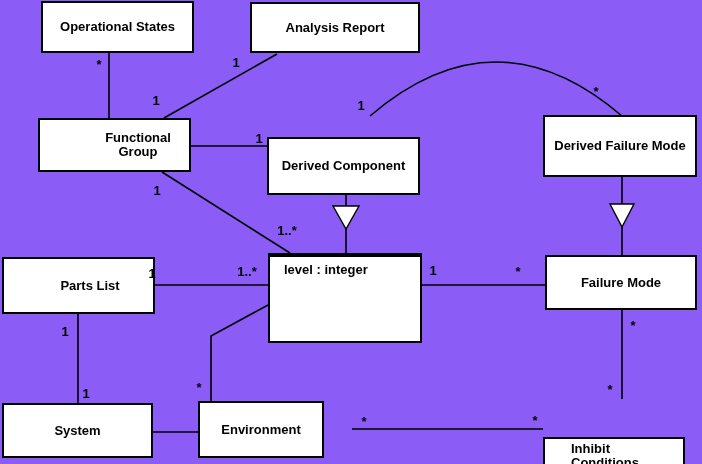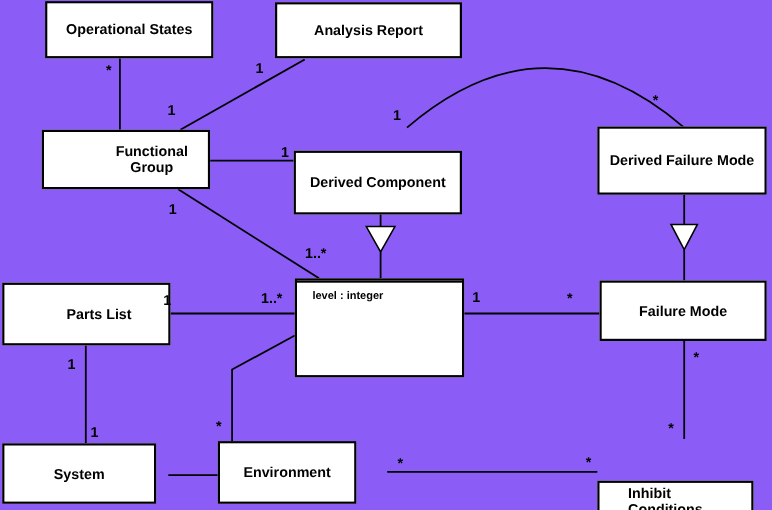--- a/index.html
+++ b/index.html
@@ -33,21 +33,21 @@
   }
   .node.align-left .node-main{
     align-items:flex-start;
     justify-content:flex-start;
     text-align:left;
     padding:3px 0 0 26px;
   }
   .node-attr{
     box-sizing:border-box;
     border-top:2px solid #000000;
-    font-size:10px;
+    font-size:13px;
     display:flex;
     align-items:center;
     padding-left:14px;
   }
   .mult{
     position:absolute;
     transform:translate(-50%,-50%);
     font-size:13px;
     line-height:13px;
     background:transparent;
@@ -111,21 +111,21 @@
       </div>
       <div class="node" style="left: 2px; top: 257px; width: 153px; height: 57px; padding-left: 23px;">
         <div class="node-main">Parts List</div>
       </div>
       <div class="node" style="left: 268px; top: 253px; width: 154px; height: 90px;">
         <div class="node-attr" style="height: 26px;">level : integer</div>
       </div>
       <div class="node" style="left: 545px; top: 255px; width: 152px; height: 55px; justify-content: center;">
         <div class="node-main">Failure Mode</div>
       </div>
-      <div class="node" style="left: 2px; top: 403px; width: 140px; height: 55px;">
+      <div class="node" style="left: 2px; top: 403px; width: 151px; height: 55px;">
         <div class="node-main">System</div>
       </div>
       <div class="node" style="left: 198px; top: 401px; width: 126px; height: 57px;">
         <div class="node-main">Environment</div>
       </div>
       <div class="node align-left" style="left: 543px; top: 399px; width: 142px; height: 56px; margin-top: 38px;">
         <div class="node-main">Inhibit
 Conditions</div>
       </div>
     </div>

